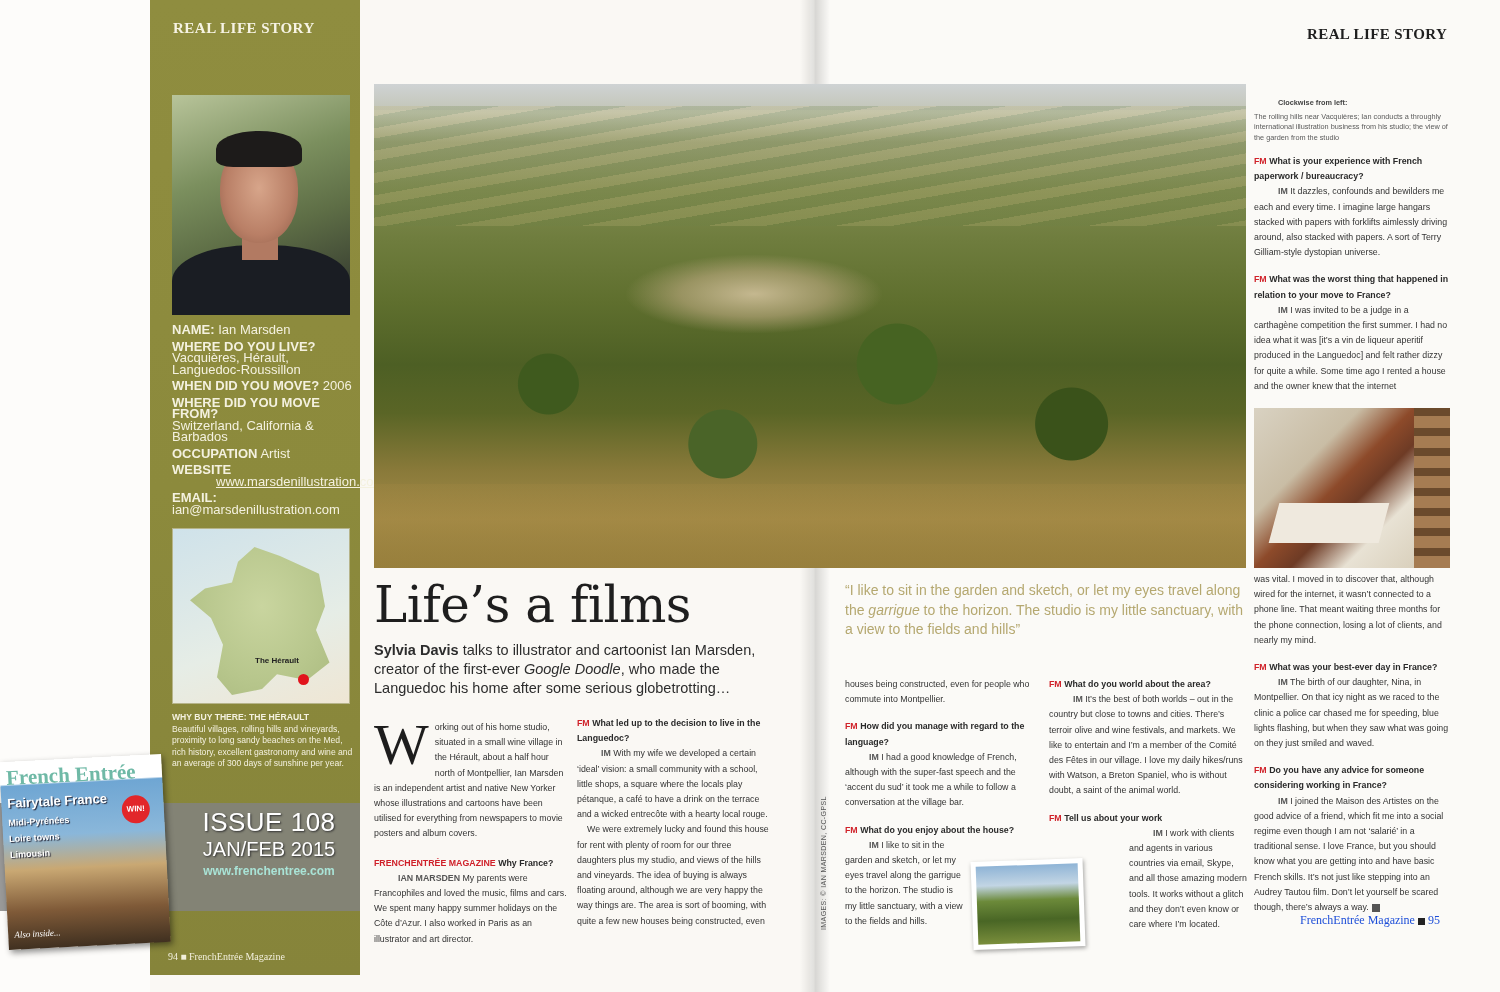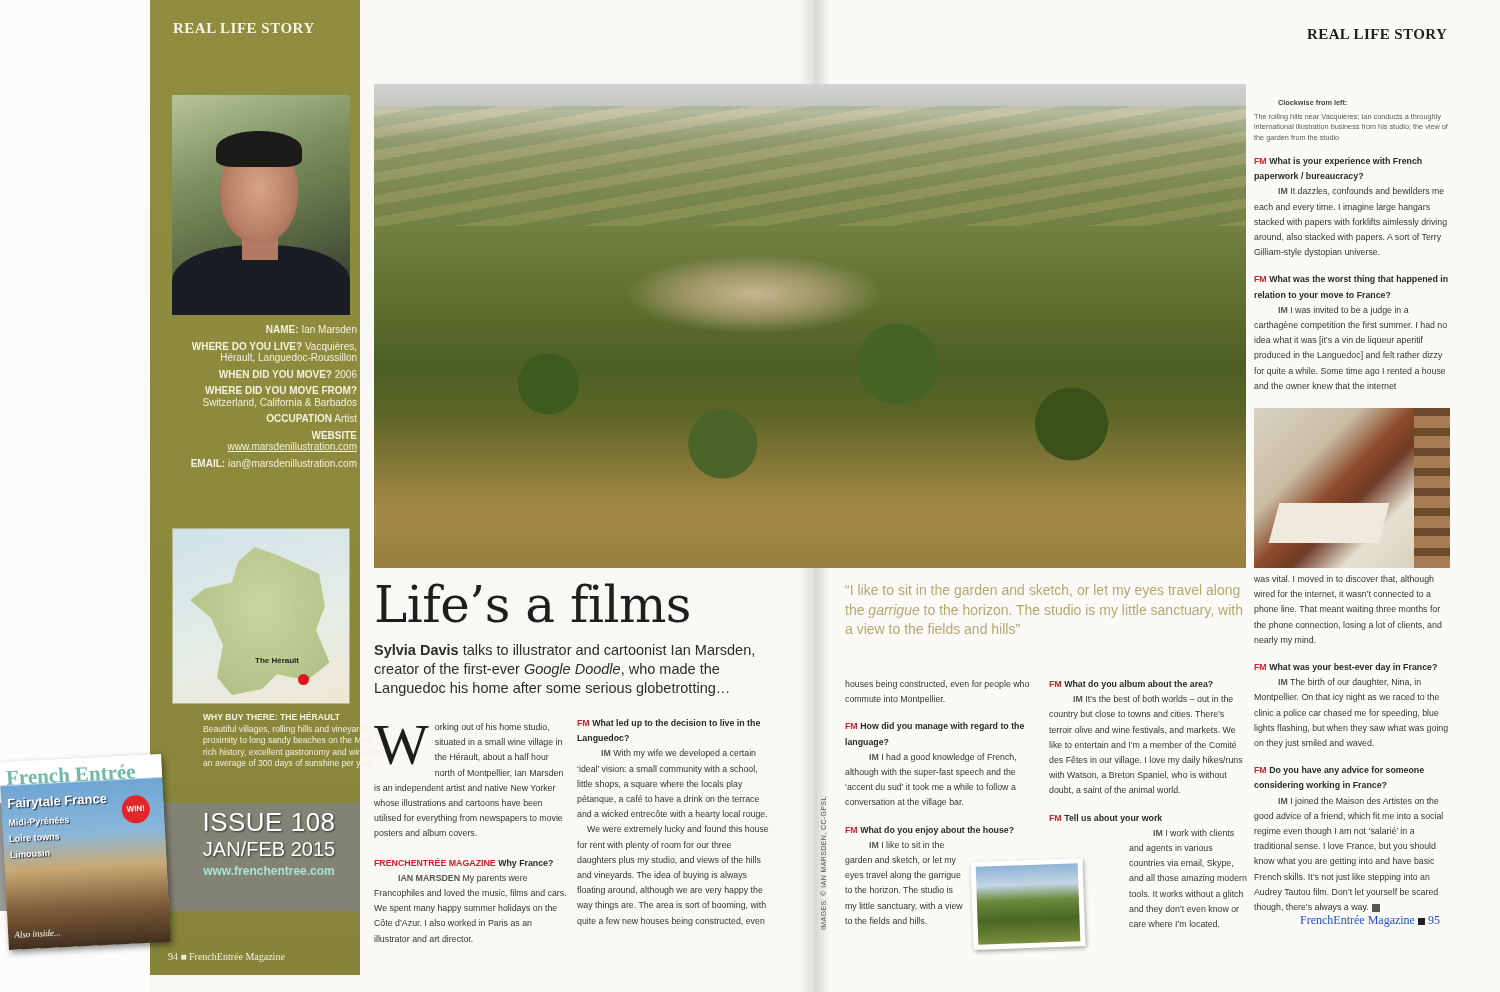--- a/index.html
+++ b/index.html
@@ -18,34 +18,34 @@
   .sidebar-title { position: absolute; left: 23px; top: 20px; font-family: "Liberation Serif", serif; font-weight: bold;
                    font-size: 15px; letter-spacing: 0.5px; color: #f6f3e4; }
   .portrait { position: absolute; left: 22px; top: 95px; width: 178px; height: 220px; overflow: hidden;
               background: linear-gradient(160deg, #b8c49a 0%, #7b8f5e 35%, #5e6e46 60%, #2c2f2a 100%); }
   .portrait .face { position: absolute; left: 48px; top: 48px; width: 78px; height: 100px; border-radius: 45% 45% 48% 48%;
                     background: radial-gradient(ellipse at 50% 45%, #d7a58a 0%, #b97f66 60%, #8d5b47 100%); }
   .portrait .hair { position: absolute; left: 44px; top: 36px; width: 86px; height: 36px; border-radius: 50% 50% 20% 20%; background: #1d1b1a; }
   .portrait .shirt { position: absolute; left: 0; top: 150px; width: 178px; height: 80px; border-radius: 45% 45% 0 0; background: #1a1d23; }
   .portrait .neck { position: absolute; left: 70px; top: 135px; width: 36px; height: 30px; background: #b27a62; }
 
-  .facts { position: absolute; left: 22px; top: 324px; width: 185px; font-size: 10px; line-height: 11.5px; color: #f4f1df; text-align: right; }
+  .facts { position: absolute; left: 22px; top: 324px; width: 185px; font-size: 13px; line-height: 11.5px; color: #f4f1df; }
   .fact { margin-bottom: 5px; }
   .fact .k { font-weight: bold; }
   .fact .link { text-decoration: underline; margin-left: 44px; }
 
   .map { position: absolute; left: 22px; top: 528px; width: 178px; height: 176px; background: #dfe8e6; overflow: hidden; border: 1px solid #b6b48a; }
   .map .sea { position: absolute; inset: 0; background: linear-gradient(160deg, #cfe2ea 0%, #e6ede6 60%, #efe6d4 100%); }
   .map .land { position: absolute; left: 14px; top: 18px; width: 150px; height: 148px;
                background: radial-gradient(ellipse at 50% 40%, #c9d59f 0%, #b7c68c 60%, #a9b97e 100%);
                clip-path: polygon(45% 0%, 62% 6%, 88% 18%, 92% 40%, 86% 56%, 95% 78%, 80% 90%, 60% 86%, 50% 96%, 30% 100%, 20% 88%, 24% 66%, 16% 48%, 2% 36%, 12% 28%, 30% 24%, 34% 10%); }
   .map .dot { position: absolute; left: 125px; top: 145px; width: 11px; height: 11px; border-radius: 50%; background: #e1141c; }
   .map .label { position: absolute; left: 82px; top: 127px; font-size: 8px; font-weight: bold; color: #222; }
 
-  .why { position: absolute; left: 22px; top: 712px; width: 185px; font-size: 8.6px; line-height: 11.5px; color: #f4f1df; margin-left: 31px; }
+  .why { position: absolute; left: 22px; top: 712px; width: 185px; font-size: 8.6px; line-height: 11.5px; color: #f4f1df; }
   .why .k { font-weight: bold; display: block; }
 
   .folio-left { position: absolute; left: 18px; top: 951px; font-family: "Liberation Serif", serif; font-size: 10px; color: #f2efdc; }
 
   
   .issue-band { position: absolute; left: 0; top: 803px; width: 360px; height: 108px; background: rgba(130,130,130,0.82); }
   .issue-box { position: absolute; left: 175px; top: 808px; width: 188px; height: 100px; color: #ffffff; text-align: center; }
   .issue-num { font-size: 26px; line-height: 28px; letter-spacing: 0.5px; text-shadow: 1px 1px 2px #333; }
   .issue-date { font-size: 20px; line-height: 26px; text-shadow: 1px 1px 2px #333; }
   .issue-url { font-size: 12px; line-height: 18px; color: #a9e3d6; font-weight: bold; }
@@ -207,21 +207,21 @@
     <p class="q"><span class="fm">FM</span> <span>What do you enjoy about the house?</span></p>
     <p style="width:118px"><span class="im">IM</span> <span>I like to sit in the garden and sketch, or let my eyes travel along the garrigue to the horizon. The studio is my little sanctuary, with a view to the fields and hills.</span></p>
   </div>
 
   <div class="credit">IMAGES: © IAN MARSDEN, CC-GPSL</div>
   <div class="garden-photo">
       <div class="img"></div>
     </div>
 
   <div class="col col4">
-    <p class="q" style="margin-top:0"><span class="fm">FM</span> <span>What do you album about the area?</span></p>
+    <p class="q" style="margin-top:0"><span class="fm">FM</span> <span>What do you world about the area?</span></p>
     <p><span class="im">IM</span> <span>It’s the best of both worlds – out in the country but close to towns and cities. There’s terroir olive and wine festivals, and markets. We like to entertain and I’m a member of the Comité des Fêtes in our village. I love my daily hikes/runs with Watson, a Breton Spaniel, who is without doubt, a saint of the animal world.</span></p>
     <p class="q"><span class="fm">FM</span> <span>Tell us about your work</span></p>
     <p style="padding-left:80px"><span class="im">IM</span> <span>I work with clients and agents in various countries via email, Skype, and all those amazing modern tools. It works without a glitch and they don’t even know or care where I’m located.</span></p>
   </div>
 
   <div class="rls-right">REAL LIFE STORY</div>
   <div class="caption">
     <span class="k">Clockwise from left:</span>
     <span>The rolling hills near Vacquières; Ian conducts a throughly international illustration business from his studio; the view of the garden from the studio</span>
   </div>

